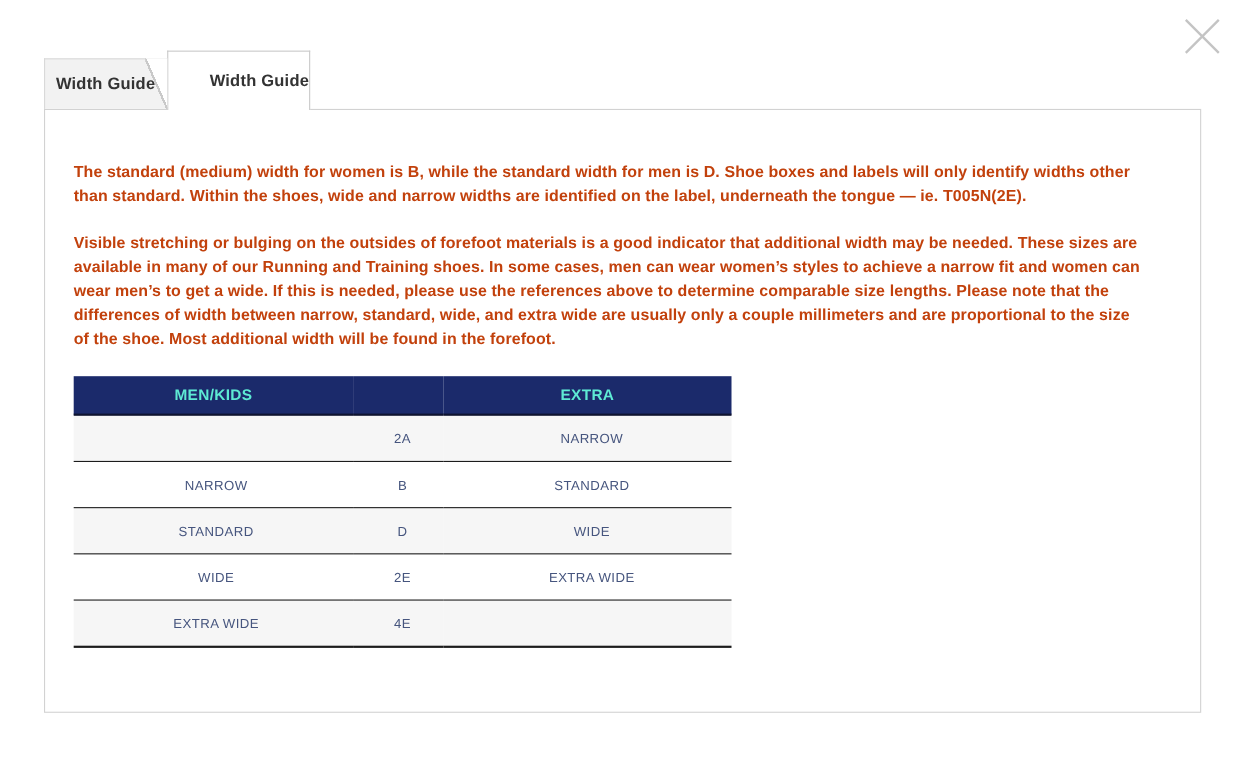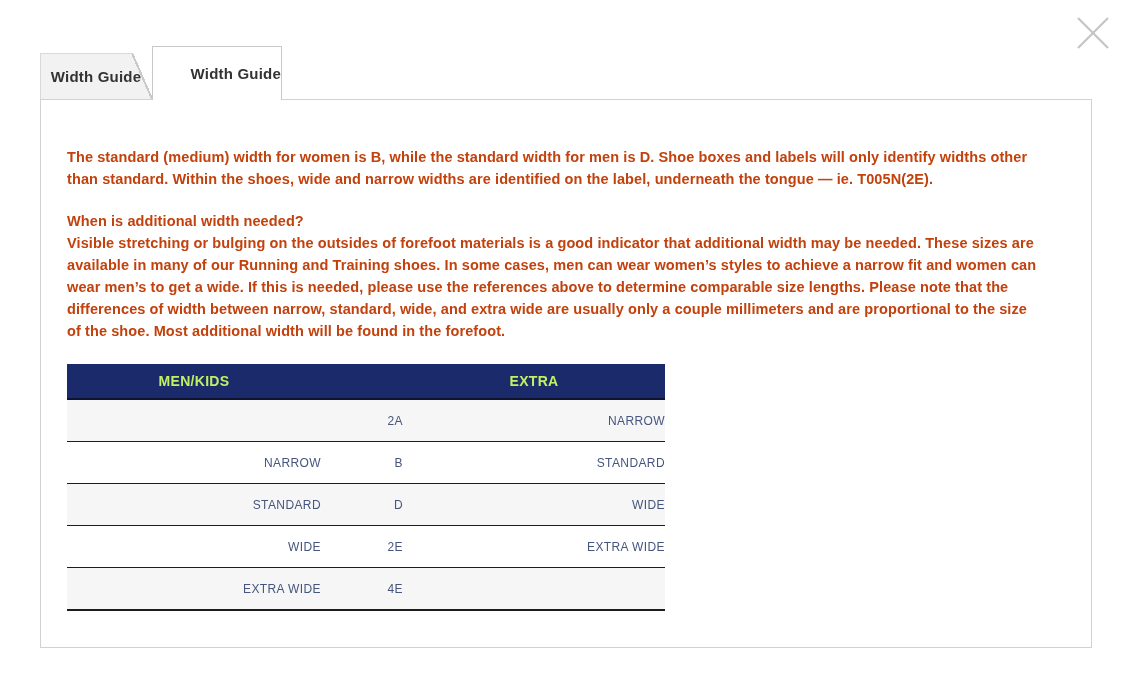--- a/index.html
+++ b/index.html
@@ -49,27 +49,27 @@
   }
   .intro{margin-bottom:20px;}
   
   .width-table{
     border-collapse:collapse;margin-top:22px;width:598px;table-layout:fixed;
   }
   .width-table col.c1{width:254px;}
   .width-table col.c2{width:82px;}
   .width-table col.c3{width:262px;}
   .width-table th{
-    background:#1b2a6b;color:#bef264;font-size:14px;font-weight:700;
+    background:#1b2a6b;color:#5eead4;font-size:14px;font-weight:700;
     letter-spacing:.3px;height:34px;text-align:center;padding:0;
     border-bottom:2px solid #0e1330;
   }
   .width-table td{
     height:41px;font-size:12px;color:#46557e;letter-spacing:.4px;
-    border-bottom:1px solid #1c1c1c;padding:0 0 0 8px;text-align:right;
+    border-bottom:1px solid #1c1c1c;padding:0 0 0 8px;text-align:center;
     font-weight:400;
   }
   .width-table td:first-child{padding-left:5px;}
   .width-table tbody tr:nth-child(odd) td{background:#f6f6f6;}
   .width-table tbody tr:nth-child(even) td{background:#ffffff;}
   .width-table tbody tr:last-child td{border-bottom:2px solid #1c1c1c;}
 </style>
 </head>
 <body>
 
@@ -87,21 +87,20 @@
   <div class="tab tab-active">
     <span class="tab-label">Width Guide</span>
   </div>
 </div>
 
 <div class="panel">
   <div class="panel-content">
 
     <p class="body-text intro">The standard (medium) width for women is B, while the standard width for men is D. Shoe boxes and labels will only identify widths other than standard. Within the shoes, wide and narrow widths are identified on the label, underneath the tongue — ie. T005N(2E).</p>
 
-    <div class="body-text">When is additional width needed?</div>
     <p class="body-text">Visible stretching or bulging on the outsides of forefoot materials is a good indicator that additional width may be needed. These sizes are available in many of our Running and Training shoes. In some cases, men can wear women’s styles to achieve a narrow fit and women can wear men’s to get a wide. If this is needed, please use the references above to determine comparable size lengths. Please note that the differences of width between narrow, standard, wide, and extra wide are usually only a couple millimeters and are proportional to the size of the shoe. Most additional width will be found in the forefoot.</p>
 
     <table class="width-table">
       <colgroup>
           <col class="c1">
           <col class="c2">
           <col class="c3">
         </colgroup>
       <thead>
         <tr>

